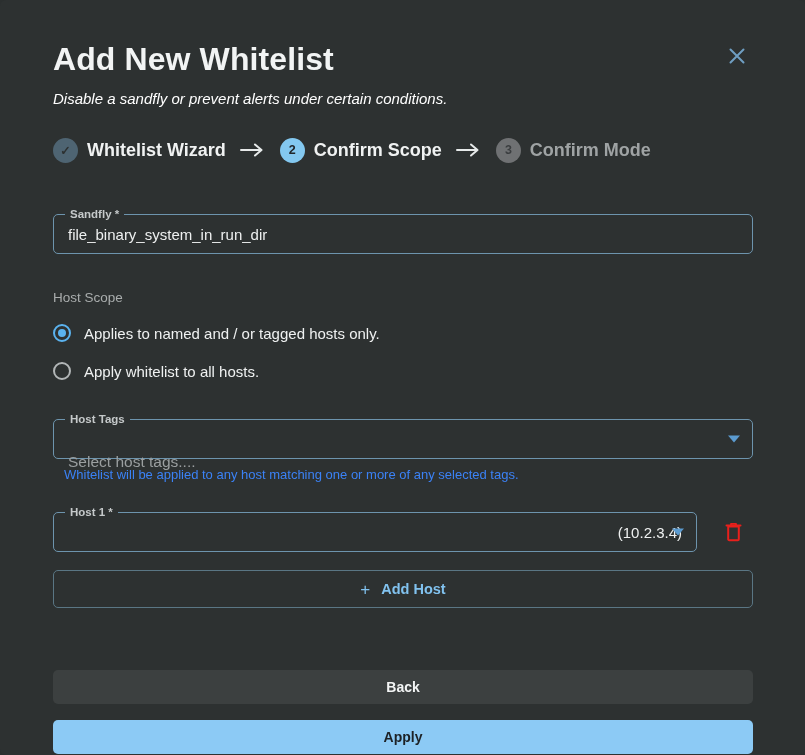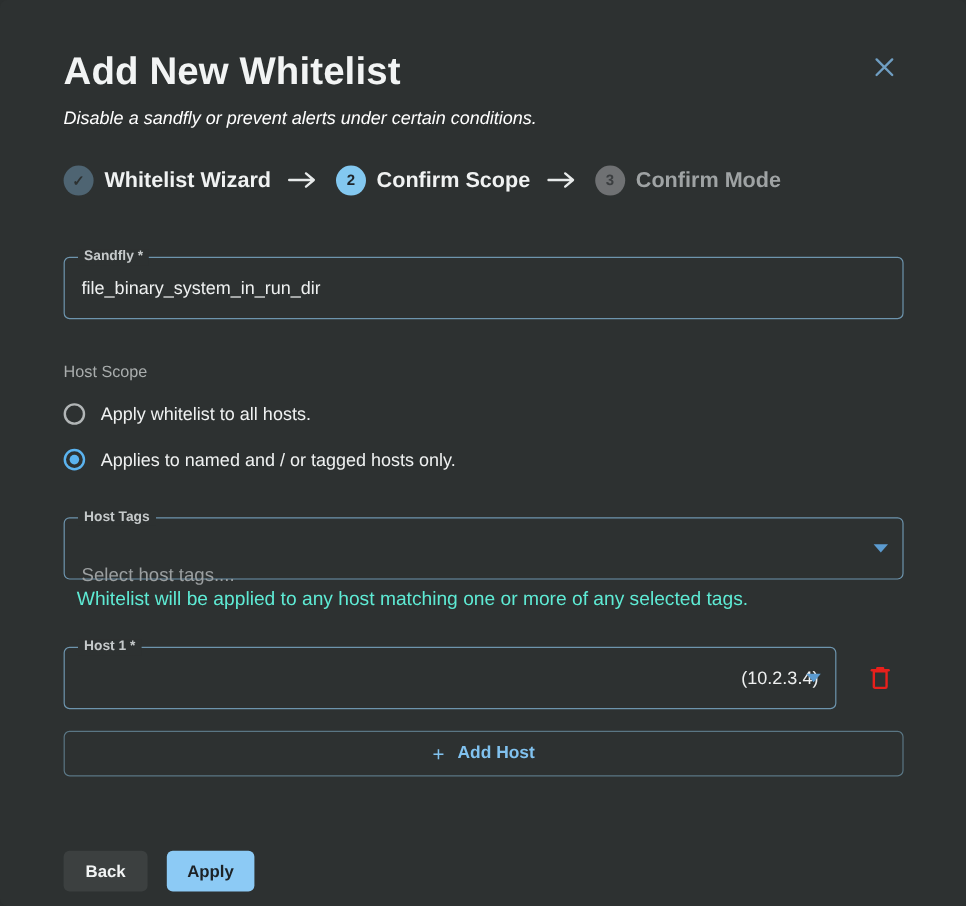--- a/index.html
+++ b/index.html
@@ -84,21 +84,21 @@
   .outlined {
     position: relative;
     border: 1px solid #6d94ad;
     border-radius: 5px;
     background: transparent;
     height: 48px;
     display: flex;
     align-items: center;
     padding: 0 14px;
   }
-  .outlined.tall { height: 52px; }
+  .outlined.tall { height: 40px; }
   .legend {
     position: absolute;
     top: -7px;
     left: 11px;
     background: #2d3131;
     padding: 0 5px;
     font-size: 11.5px;
     font-weight: bold;
     color: #c5c9ca;
     line-height: 13px;
@@ -121,22 +121,22 @@
     right: 12px;
     top: 50%;
     transform: translateY(-50%);
     width: 0; height: 0;
     border-left: 6px solid transparent;
     border-right: 6px solid transparent;
     border-top: 7px solid #5b9bd0;
     cursor: pointer;
   }
   .helper {
-    font-size: 16px;
-    color: #5eead4;
+    font-size: 13px;
+    color: #3b82f6;
     margin-top: 8px;
     padding-left: 11px;
   }
 
   
   .group-label {
     font-size: 13.5px;
     color: #a9adad;
     margin-bottom: 12px;
   }
@@ -195,20 +195,21 @@
     cursor: pointer;
     font-family: "Liberation Sans", sans-serif;
   }
   .plus-icon { font-size: 17px; font-weight: normal; line-height: 1; color: #81c2ef; }
 
   
   .footer {
     display: flex;
     gap: 16px;
     margin-top: 62px;
+    flex-direction: column;
   }
   .btn {
     height: 34px;
     min-width: 70px;
     padding: 0 17px;
     border-radius: 5px;
     border: none;
     font-size: 14px;
     font-weight: bold;
     cursor: pointer;
@@ -263,26 +264,26 @@
         <span class="legend">Sandfly *</span>
         <span class="field-value">file_binary_system_in_run_dir</span>
       </div>
     </div>
 
     <div style="height:36px"></div>
 
     <div>
       <div class="group-label">Host Scope</div>
       <div class="radio-row">
+        <span class="radio checked"></span>
+        <span class="radio-label">Applies to named and / or tagged hosts only.</span>
+      </div>
+      <div class="radio-row">
         <span class="radio"></span>
         <span class="radio-label">Apply whitelist to all hosts.</span>
-      </div>
-      <div class="radio-row">
-        <span class="radio checked"></span>
-        <span class="radio-label">Applies to named and / or tagged hosts only.</span>
       </div>
     </div>
 
     <div style="height:26px"></div>
 
     <div class="field">
       <div class="outlined tall">
         <span class="legend">Host Tags</span>
         <span class="field-placeholder">Select host tags....</span>
         <span class="chevron"></span>

